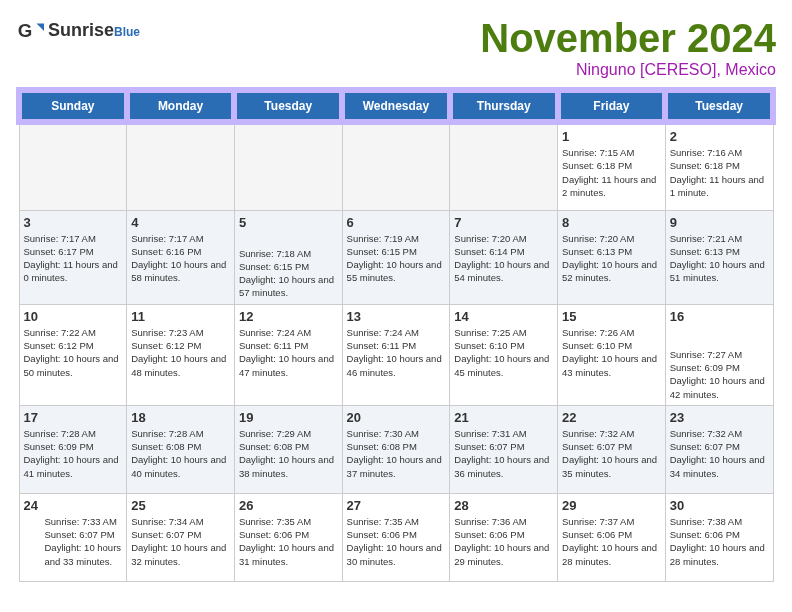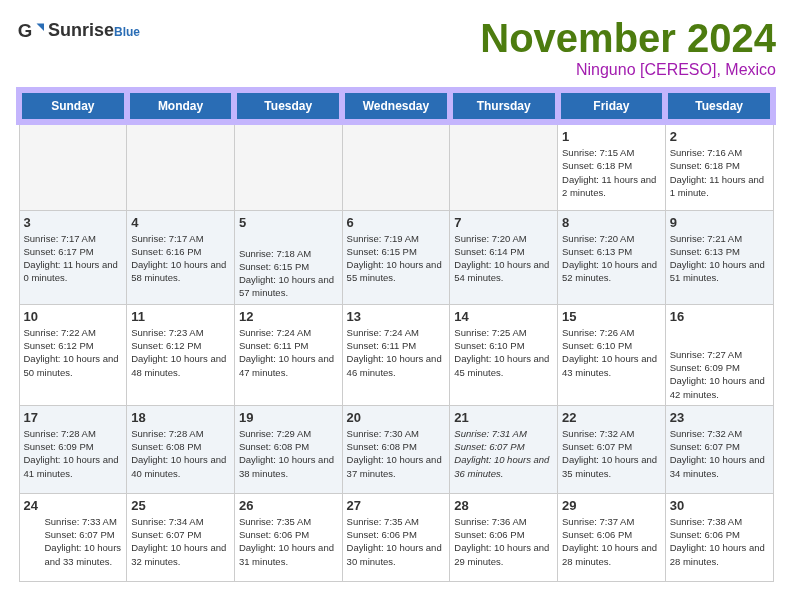--- a/index.html
+++ b/index.html
@@ -249,21 +249,21 @@
 Daylight: 10 hours and 38 minutes.</div>
         </td>
         <td class="alt-row">
           <span class="day-num">20</span>
           <div class="day-info" style="white-space: pre-line;">Sunrise: 7:30 AM
 Sunset: 6:08 PM
 Daylight: 10 hours and 37 minutes.</div>
         </td>
         <td class="alt-row">
           <span class="day-num">21</span>
-          <div class="day-info" style="white-space: pre-line; font-style: italic;">Sunrise: 7:31 AM
+          <div class="day-info" style="white-space: pre-line;">Sunrise: 7:31 AM
 Sunset: 6:07 PM
 Daylight: 10 hours and 36 minutes.</div>
         </td>
         <td class="alt-row">
           <span class="day-num">22</span>
           <div class="day-info" style="white-space: pre-line;">Sunrise: 7:32 AM
 Sunset: 6:07 PM
 Daylight: 10 hours and 35 minutes.</div>
         </td>
         <td class="alt-row">

